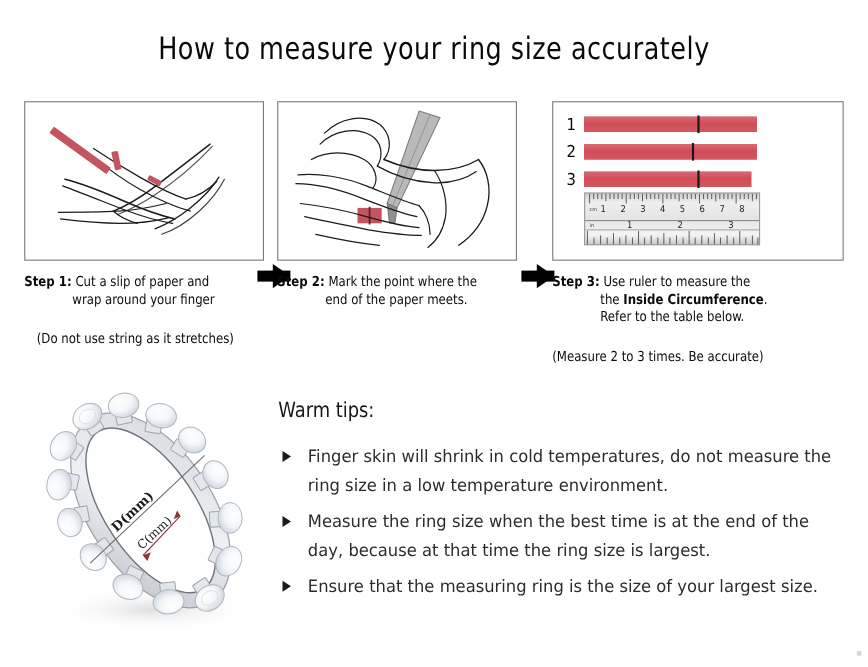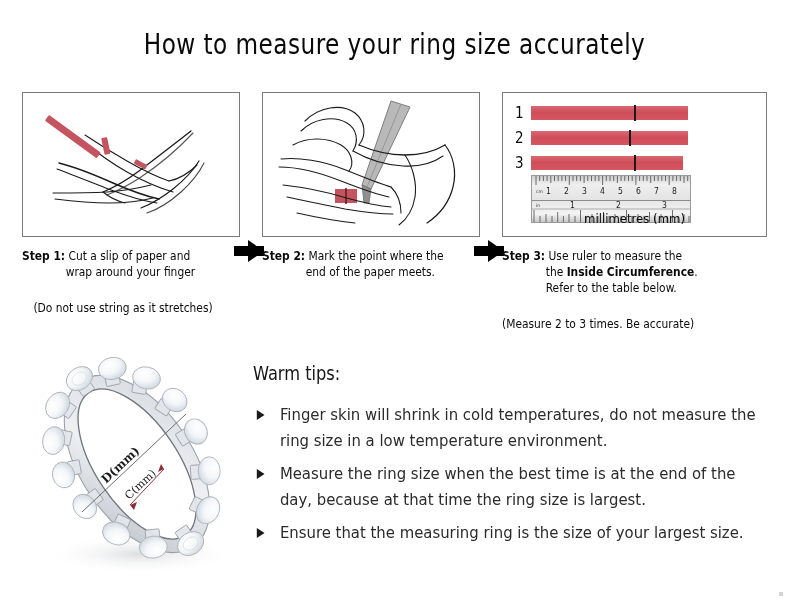--- a/index.html
+++ b/index.html
@@ -33,21 +33,21 @@
   
   #steps-row {
     position: absolute;
     top: 92px;
     left: 0;
     width: 789px;
     height: 250px;
   }
   .step-col { position: absolute; top: 0; }
   .step-col.c1 { left: 22px;  width: 218px; }
-  .step-col.c2 { left: 262px; width: 215px; }
+  .step-col.c2 { left: 252px; width: 215px; }
   .step-col.c3 { left: 502px; width: 265px; }
 
   .panel {
     position: relative;
     border: 1px solid #7a7a7a;
     background: #ffffff;
     box-sizing: border-box;
     overflow: hidden;
   }
   .step-col.c1 .panel { width: 218px; height: 145px; }
@@ -463,21 +463,20 @@
                 <line x1="140.5" y1="23" x2="140.5" y2="10"></line>
               <line x1="146" y1="23" x2="146" y2="16"></line>
                 <line x1="152" y1="23" x2="152" y2="14"></line>
               <line x1="157" y1="23" x2="157" y2="16"></line>
             </g>
             <line x1="0" y1="9" x2="160" y2="9" stroke="#8c8c8c" stroke-width="0.7"></line>
           </svg>
         </div>
       </div>
 
-      <div id="mm-label">millimetres (mm)</div>
     </div>
 
     <div class="caption">
       <span class="lead">Step 3:</span>
       <span>Use ruler to measure the</span>
       <span class="ind"><span>the </span><span class="bold-inline">Inside Circumference</span><span>.</span></span>
       <span class="ind">Refer to the table below.</span>
     </div>
     <div class="note">(Measure 2 to 3 times. Be accurate)</div>
   </div>

